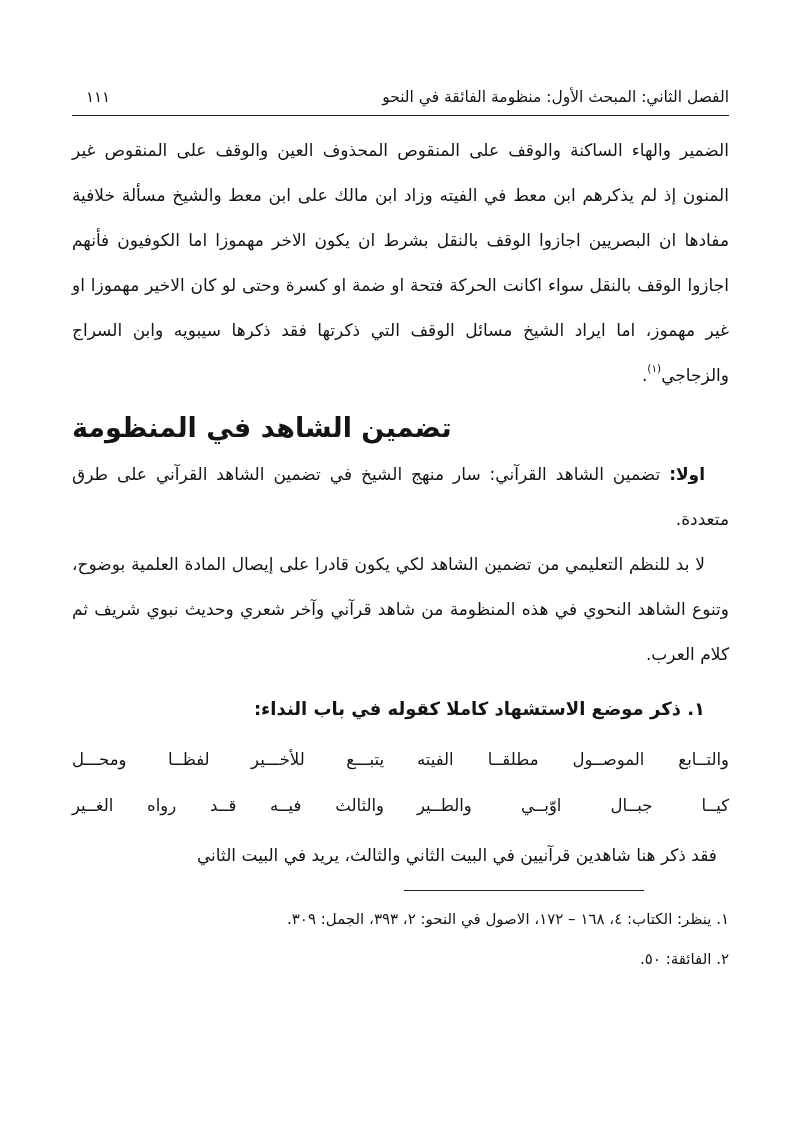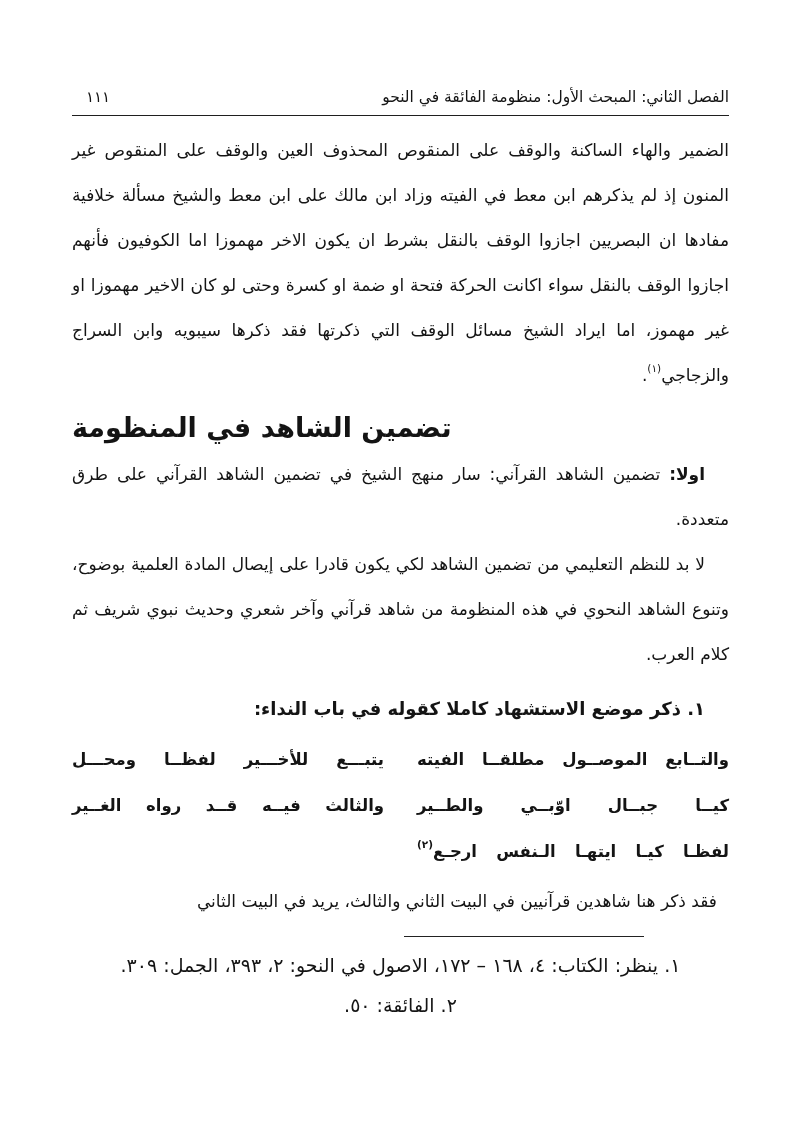--- a/index.html
+++ b/index.html
@@ -26,27 +26,27 @@
   .section-heading{
     font-size:27px;font-weight:bold;text-align:left;margin:8px 0 2px 0;
     line-height:44px;
   }
   .subsection-heading{
     font-size:18px;font-weight:bold;margin:12px 0 0 0;padding-right:24px;
     line-height:40px;
   }
   .verse-block{margin-top:8px;}
   .verse-row{display:flex;justify-content:space-between;line-height:46px;font-size:16.5px;}
-  .hemi{width:47.5%;text-align:justify;text-align-last:justify;font-weight:bold;}
+  .hemi{width:47.5%;text-align:justify;text-align-last:justify;}
   .par-4{margin-top:4px;}
   .footnote-sep{
     width:240px;height:0;border-top:1.7px solid #222222;
     margin:12px 85px 0 auto;
   }
-  .footnotes{margin-top:8px;font-size:19px;line-height:40px;text-align:center;}
+  .footnotes{margin-top:8px;font-size:15px;line-height:40px;text-align:right;}
   b.lead{font-weight:bold;}
 </style>
 </head>
 <body>
 
 <div class="page">
   <div class="content">
 
     <header class="page-header">
       <span class="chapter-title">الفصل الثاني: المبحث الأول: منظومة الفائقة في النحو</span>
@@ -71,21 +71,20 @@
           <span class="hemi">والتــابع الموصــول مطلقــا الفيته</span>
           <span class="hemi"><span>يتبـــع للأخـــير لفظــا ومحـــل</span><sup class="fnref"></sup></span>
         </div>
 
         <div class="verse-row">
           <span class="hemi">كيــا جبــال اوّبــي والطــير</span>
           <span class="hemi"><span>والثالث فيــه قــد رواه الغــير</span><sup class="fnref"></sup></span>
         </div>
 
         <div class="verse-row">
-          <span class="hemi"><span>لفظـا كيـا ايتهـا الـنفس ارجـع</span><sup class="fnref">(٢)</sup></span>
         </div>
 
       </div>
 
       <p class="body-par indent-sm par-4">فقد ذكر هنا شاهدين قرآنيين في البيت الثاني والثالث، يريد في البيت الثاني</p>
 
     </main>
 
     <footer>
       <div class="footnote-sep"></div>

